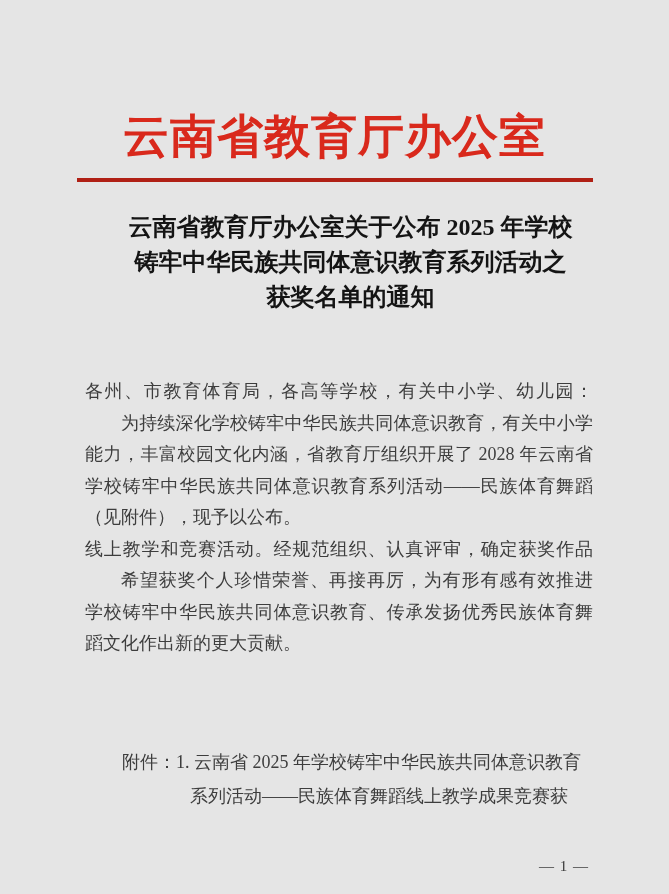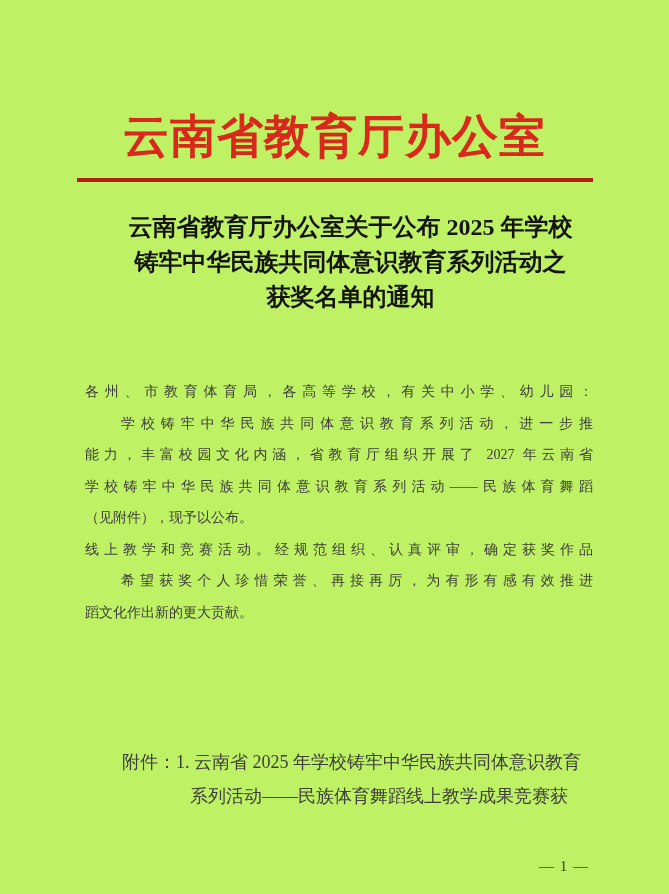--- a/index.html
+++ b/index.html
@@ -6,21 +6,21 @@
   body {
     width: 669px; height: 894px;
     background: #ffffff;
     position: relative;
     overflow: hidden;
     font-family: "Liberation Serif", "DejaVu Serif", serif;
     color: #3a3a3a;
   }
   .page {
     position: absolute; inset: 0;
-    background: #bef264;
+    background: #e5e5e5;
   }
   
   .letterhead {
     position: absolute; top: 102px; left: 0; right: 0;
     text-align: center;
     font-size: 46px; line-height: 1.5;
     font-weight: bold;
     letter-spacing: 1px;
     color: #d9291c;
     white-space: nowrap;
@@ -35,21 +35,21 @@
     position: absolute; top: 210px; left: 0; right: 0;
     color: #141414;
     font-size: 24px; line-height: 35px;
     font-weight: bold;
   }
   .doc-title .tline { text-align: center; padding-left: 32px; }
   
   .body-text {
     position: absolute; top: 376px; left: 85px;
     width: 508px;
-    font-size: 14px; line-height: 31.5px;
+    font-size: 18px; line-height: 31.5px;
     color: #3d3d3d;
   }
   .body-text .tline.indent { text-indent: 36px; }
   .body-text .tline.just {
     text-align: justify;
     text-align-last: justify;
   }
   
   .attachment {
     position: absolute; top: 745px; left: 122px;
@@ -76,26 +76,27 @@
   <div class="redline" style="background: rgb(176, 32, 21);"></div>
 
   <div class="doc-title">
       <div class="tline">云南省教育厅办公室关于公布 2025 年学校</div>
       <div class="tline">铸牢中华民族共同体意识教育系列活动之</div>
       <div class="tline">获奖名单的通知</div>
     </div>
 
   <div class="body-text">
       <div class="tline just">各州、市教育体育局，各高等学校，有关中小学、幼儿园：</div>
-      <div class="tline indent just">学校铸牢中华民族共同体意识教育系列活动，进一步推</div>
-      <div class="tline just">能力，丰富校园文化内涵，省教育厅组织开展了 2027 年云南省</div>
+      <div class="tline indent just">为持续深化学校铸牢中华民族共同体意识教育，有关中小学</div>
+      <div class="tline just">能力，丰富校园文化内涵，省教育厅组织开展了 2028 年云南省</div>
       <div class="tline just">学校铸牢中华民族共同体意识教育系列活动——民族体育舞蹈</div>
       <div class="tline">（见附件），现予以公布。</div>
       <div class="tline just">线上教学和竞赛活动。经规范组织、认真评审，确定获奖作品</div>
       <div class="tline indent just">希望获奖个人珍惜荣誉、再接再厉，为有形有感有效推进</div>
+      <div class="tline just">学校铸牢中华民族共同体意识教育、传承发扬优秀民族体育舞</div>
       <div class="tline">蹈文化作出新的更大贡献。</div>
     </div>
 
   <div class="attachment">
       <div class="tline a1">附件：1. 云南省 2025 年学校铸牢中华民族共同体意识教育</div>
       <div class="tline a2">系列活动——民族体育舞蹈线上教学成果竞赛获</div>
     </div>
 
   <div class="footer">— 1 —</div>
 

